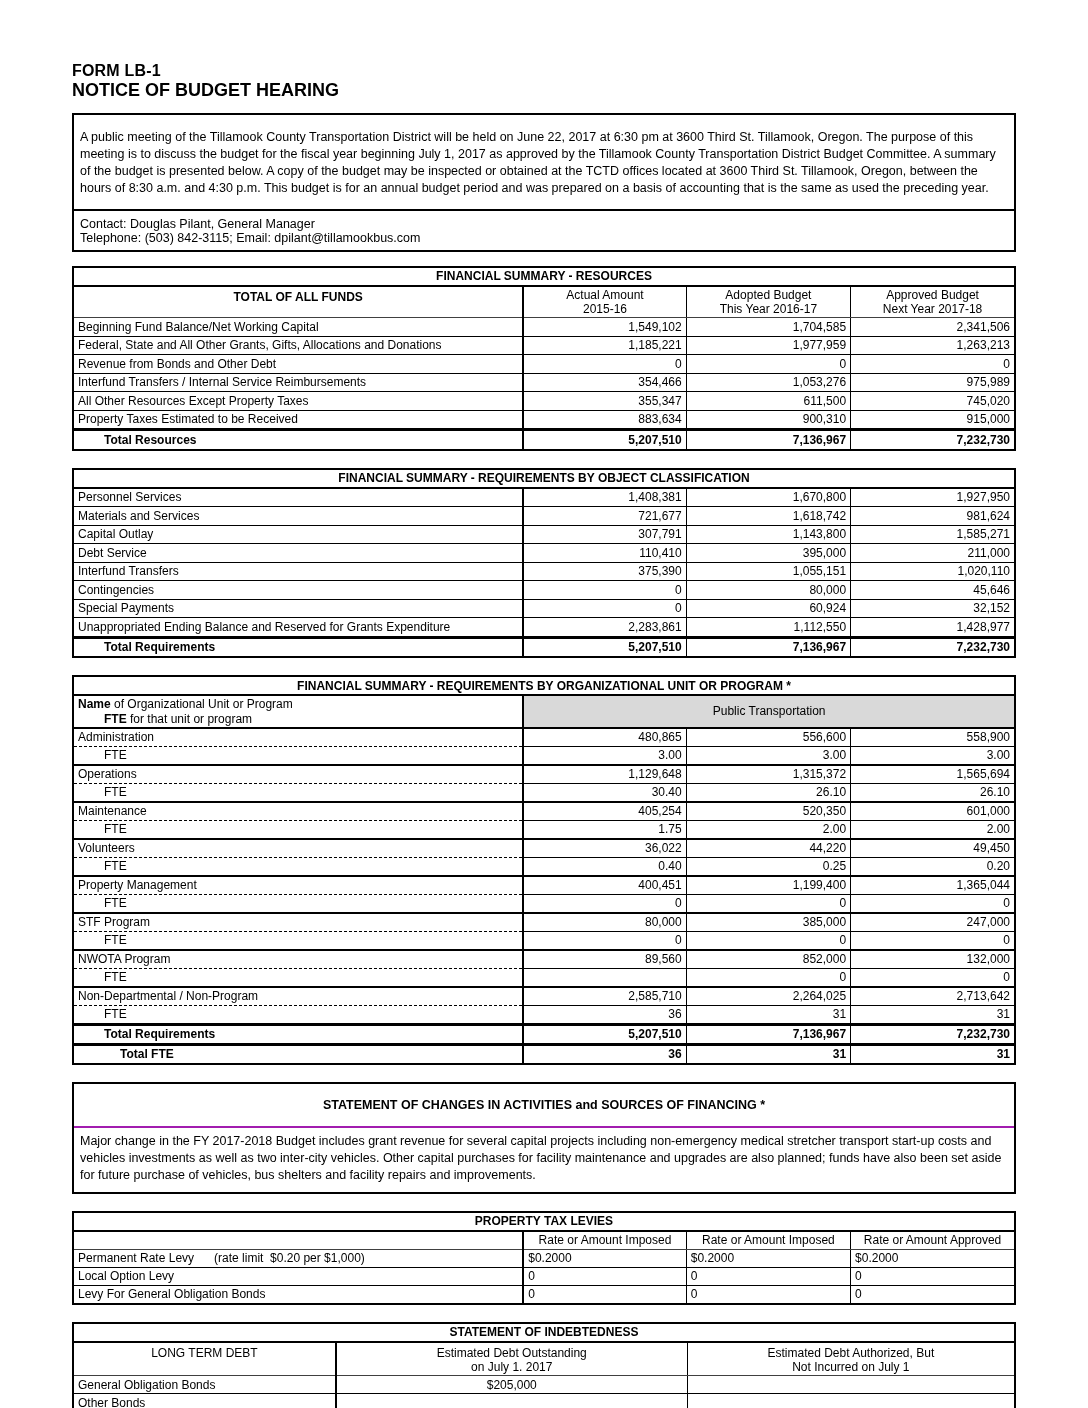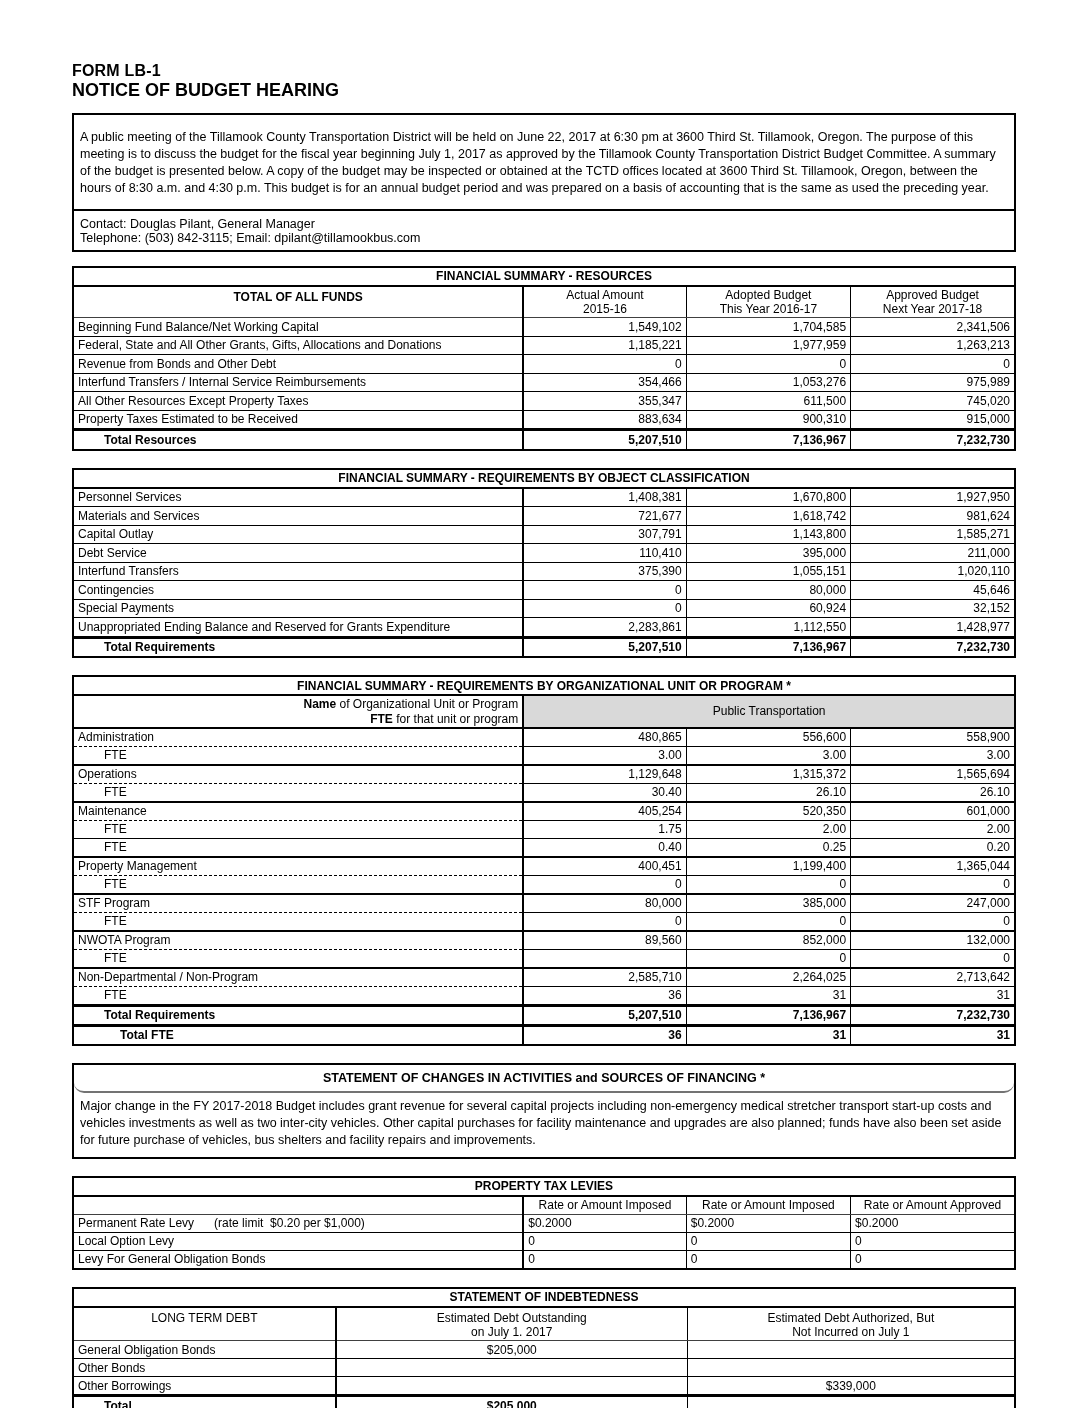--- a/index.html
+++ b/index.html
@@ -22,28 +22,28 @@
   td.val{text-align:right;}
   tr.ttl td{font-weight:bold;text-align:center;border-bottom:2px solid #000;height:15px;}
   tr.hdr td{border-bottom:1px solid #404040;text-align:center;}
   tr.hdr td.corner{font-weight:bold;vertical-align:top;padding-top:3px;}
   tr.total td{font-weight:bold;border-top:3px solid #000;}
   td.ind{padding-left:30px;}
   td.ind2{padding-left:46px;border-radius:8px;}
   td.pre{white-space:pre-wrap;}
   .fin tbody td{height:15.5px;}
 
-  .org thead td.namehdr{text-align:right;font-weight:normal;}
+  .org thead td.namehdr{text-align:left;font-weight:normal;}
   .org thead td.program{background:#d9d9d9;text-align:center;vertical-align:middle;font-size:12px;}
   .org tr.unit td{border-top:2px solid #000;}
   .org tr.unit td.lbl{border-bottom:1px dashed #000;}
   .org tbody td{height:15px;}
 
   .section-box{border:2px solid #000;margin-bottom:17px;}
-  .section-title{border-bottom:2px solid #737373;font-weight:bold;text-align:center;font-size:12.5px;padding:6px 4px;border-radius:10px;}
+  .section-title{border-bottom:2px solid #a21caf;font-weight:bold;text-align:center;font-size:12.5px;padding:14px 4px;}
   .section-body{padding:5px 8px 8px 6px;font-size:12.5px;line-height:1.35;}
 
   .levies td.val{text-align:left;}
   .levies tr.hdr td{font-weight:normal;}
 
   .debt td.val{text-align:center;}
   .debt tr.hdr td{vertical-align:top;padding-top:3px;}
 </style>
 </head>
 <body>
@@ -255,20 +255,26 @@
           <td class="lbl">Maintenance</td>
           <td class="val">405,254</td>
           <td class="val">520,350</td>
           <td class="val">601,000</td>
         </tr>
         <tr class="fte">
           <td class="lbl ind">FTE</td>
           <td class="val">1.75</td>
           <td class="val">2.00</td>
           <td class="val">2.00</td>
+        </tr>
+        <tr class="unit">
+          <td class="lbl">Volunteers</td>
+          <td class="val">36,022</td>
+          <td class="val">44,220</td>
+          <td class="val">49,450</td>
         </tr>
         <tr class="fte">
           <td class="lbl ind">FTE</td>
           <td class="val">0.40</td>
           <td class="val">0.25</td>
           <td class="val">0.20</td>
         </tr>
         <tr class="unit">
           <td class="lbl">Property Management</td>
           <td class="val">400,451</td>

